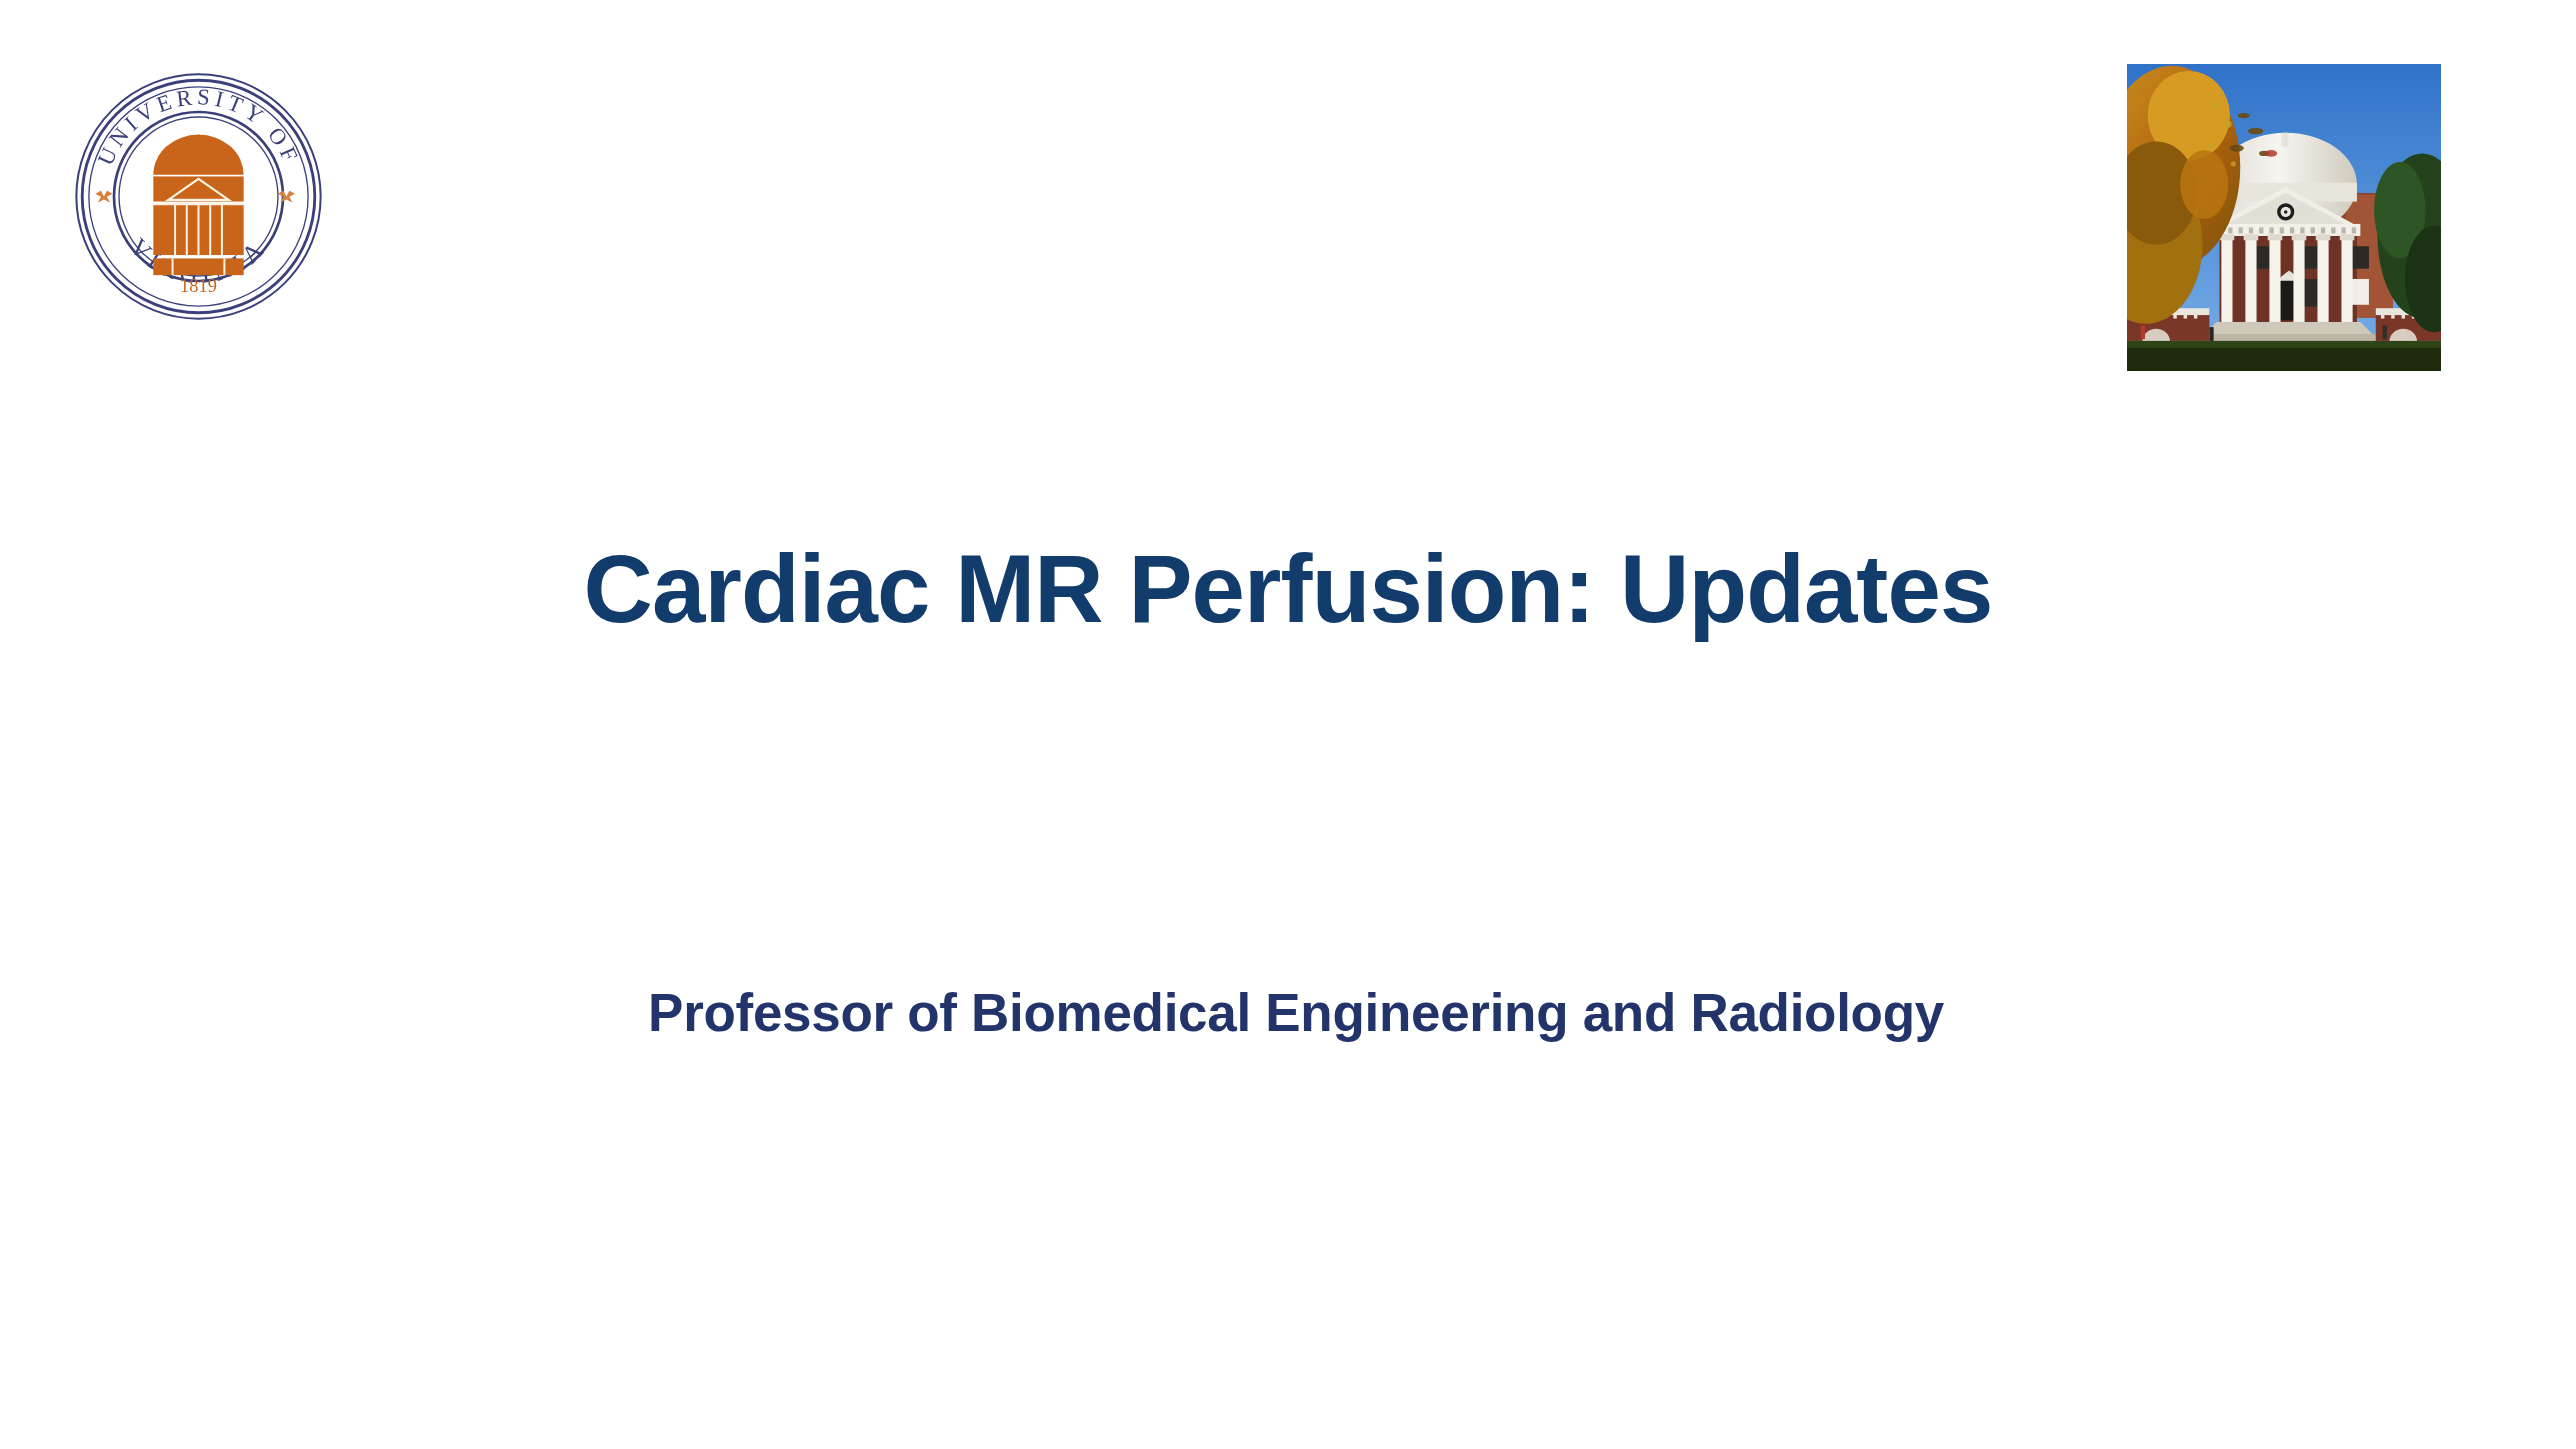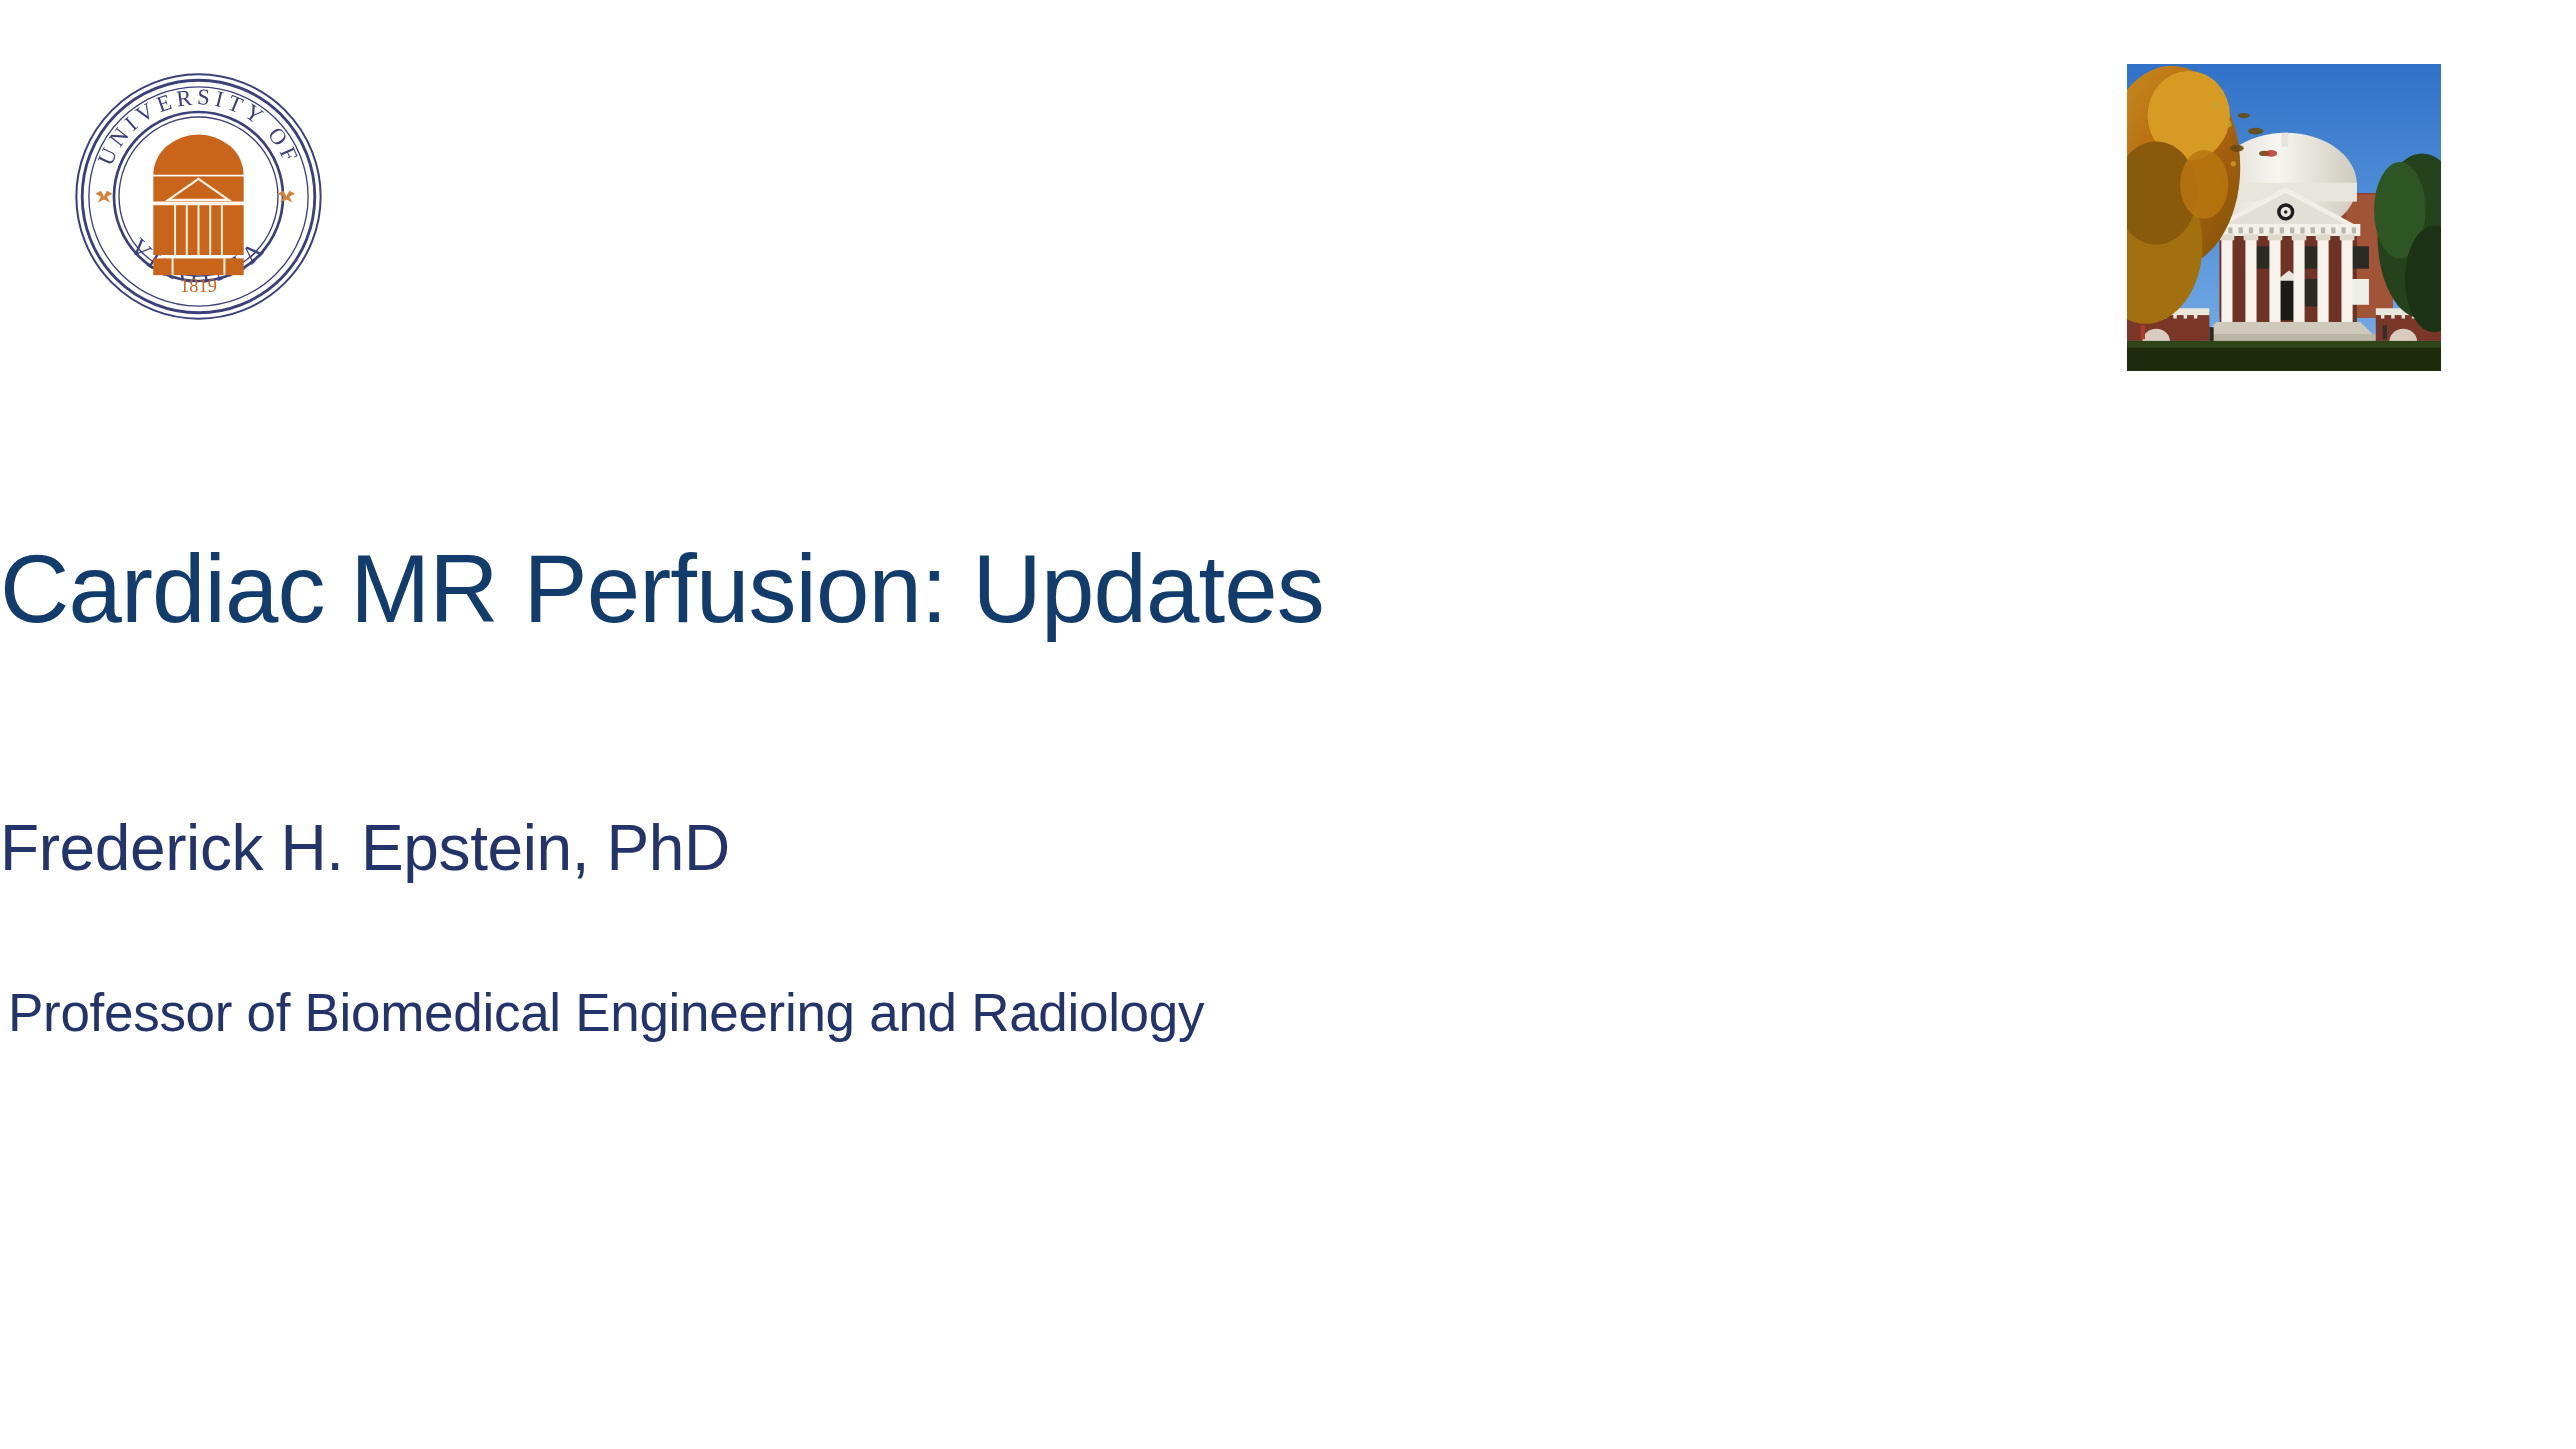--- a/index.html
+++ b/index.html
@@ -45,21 +45,22 @@
   .text-layer {
     position: absolute;
     left: 0;
     top: 0;
     width: 2576px;
     height: 1449px;
   }
   .line {
     position: absolute;
     width: 100%;
-    font-weight: normal;
+    text-align: center;
+    font-weight: bold;
     white-space: nowrap;
     letter-spacing: -0.4px;
   }
   #title-line {
     top: 533px;
     font-size: 96px;
     line-height: 112px;
     color: #123C6B;
     letter-spacing: -0.9px;
   }
@@ -279,20 +280,19 @@
         <ellipse cx="344" cy="200" rx="52" ry="96" fill="#24421c"></ellipse>
         <ellipse cx="318" cy="170" rx="30" ry="56" fill="#2e5524"></ellipse>
         <ellipse cx="358" cy="250" rx="34" ry="62" fill="#1b3215"></ellipse>
       </g>
     </svg>
   </div>
 
   <div class="text-layer">
     <div class="line" id="title-line">Cardiac MR Perfusion: Updates</div>
 
-    <div class="line" id="author-line">Frederick H. Epstein, PhD</div>
 
     <div class="line" id="affiliation-line-1">Professor of Biomedical Engineering and Radiology</div>
 
   </div>
 
 </div>
 
 
 </body></html>

